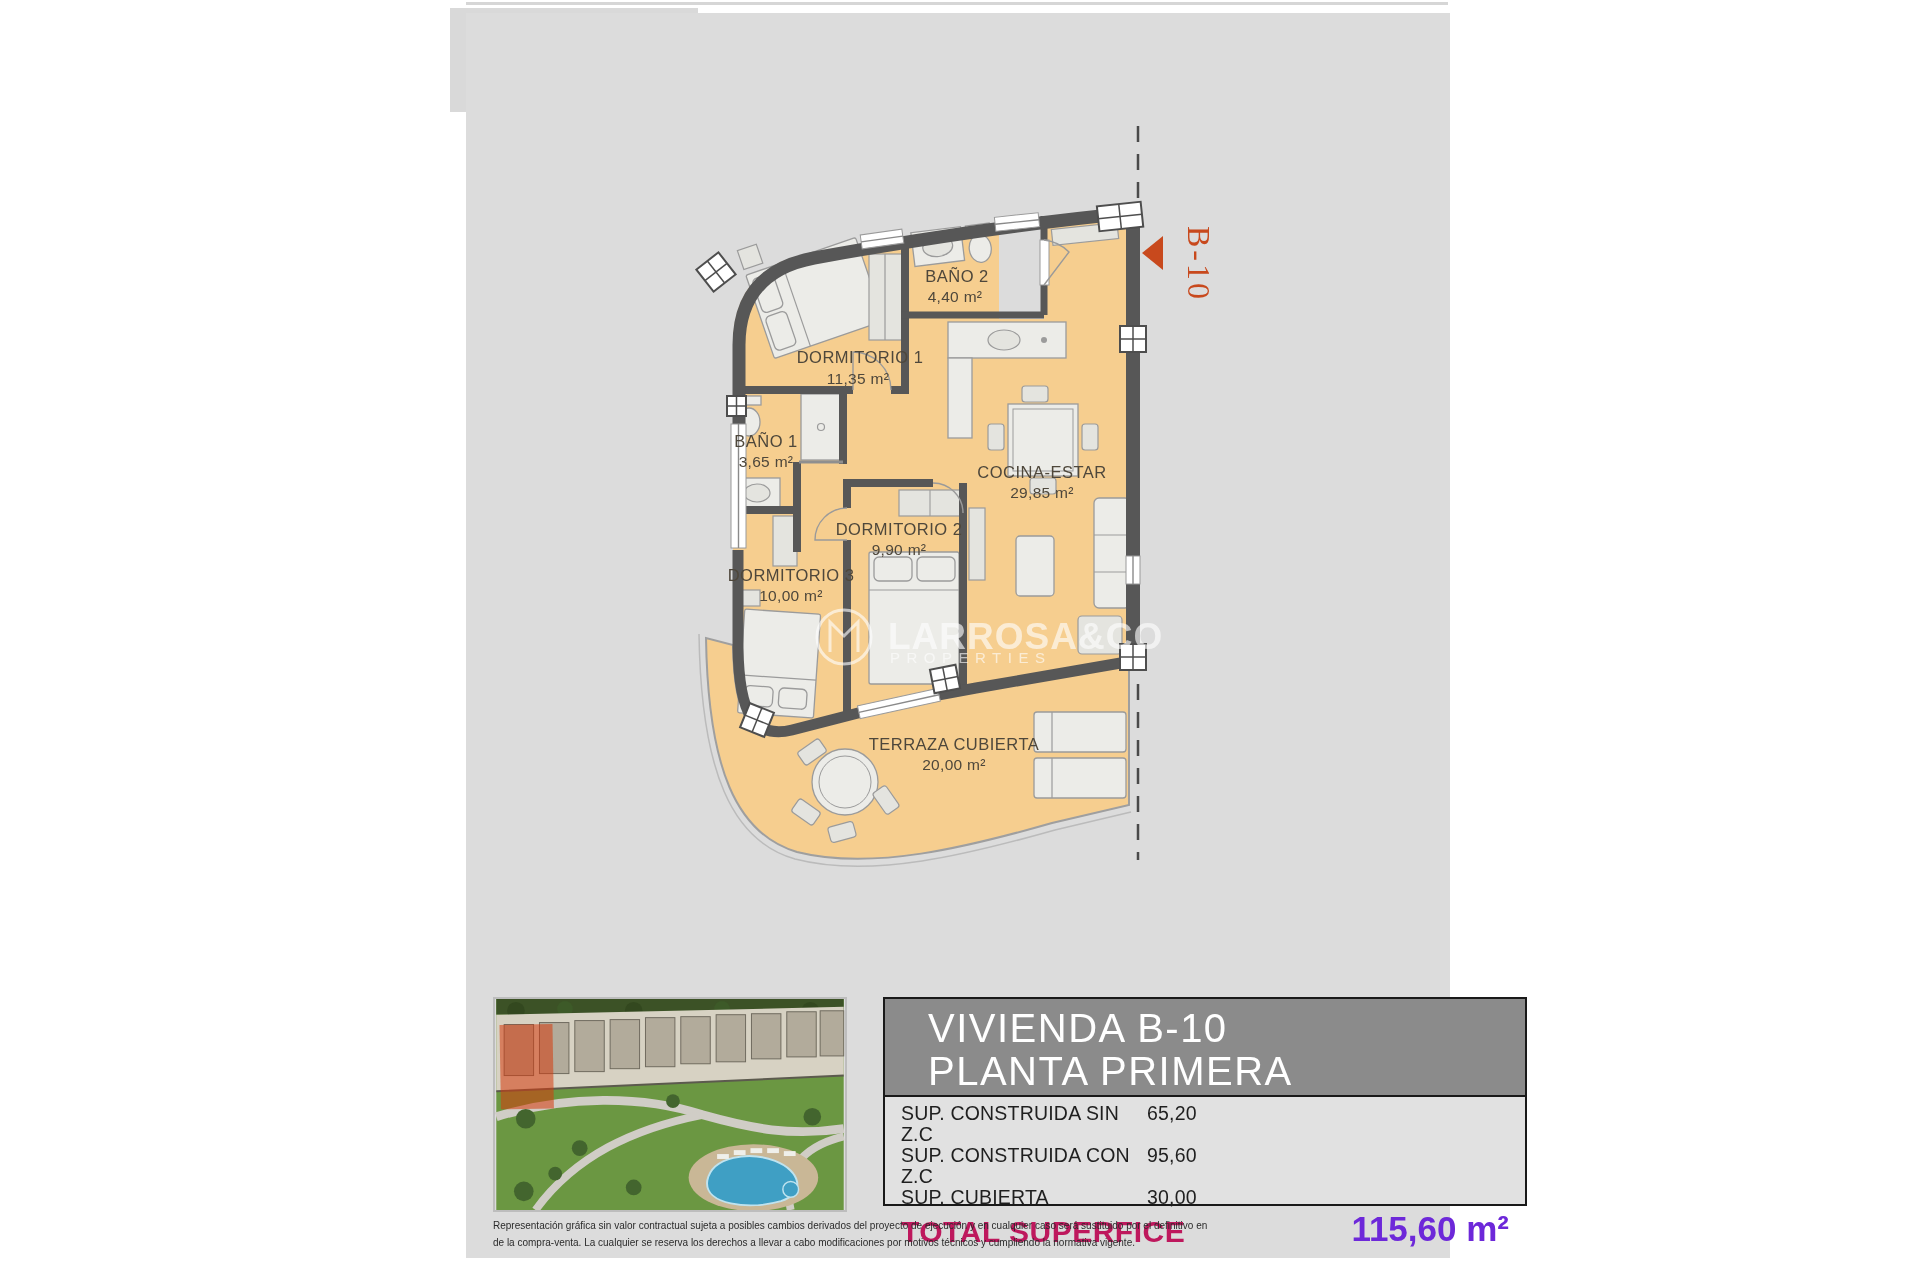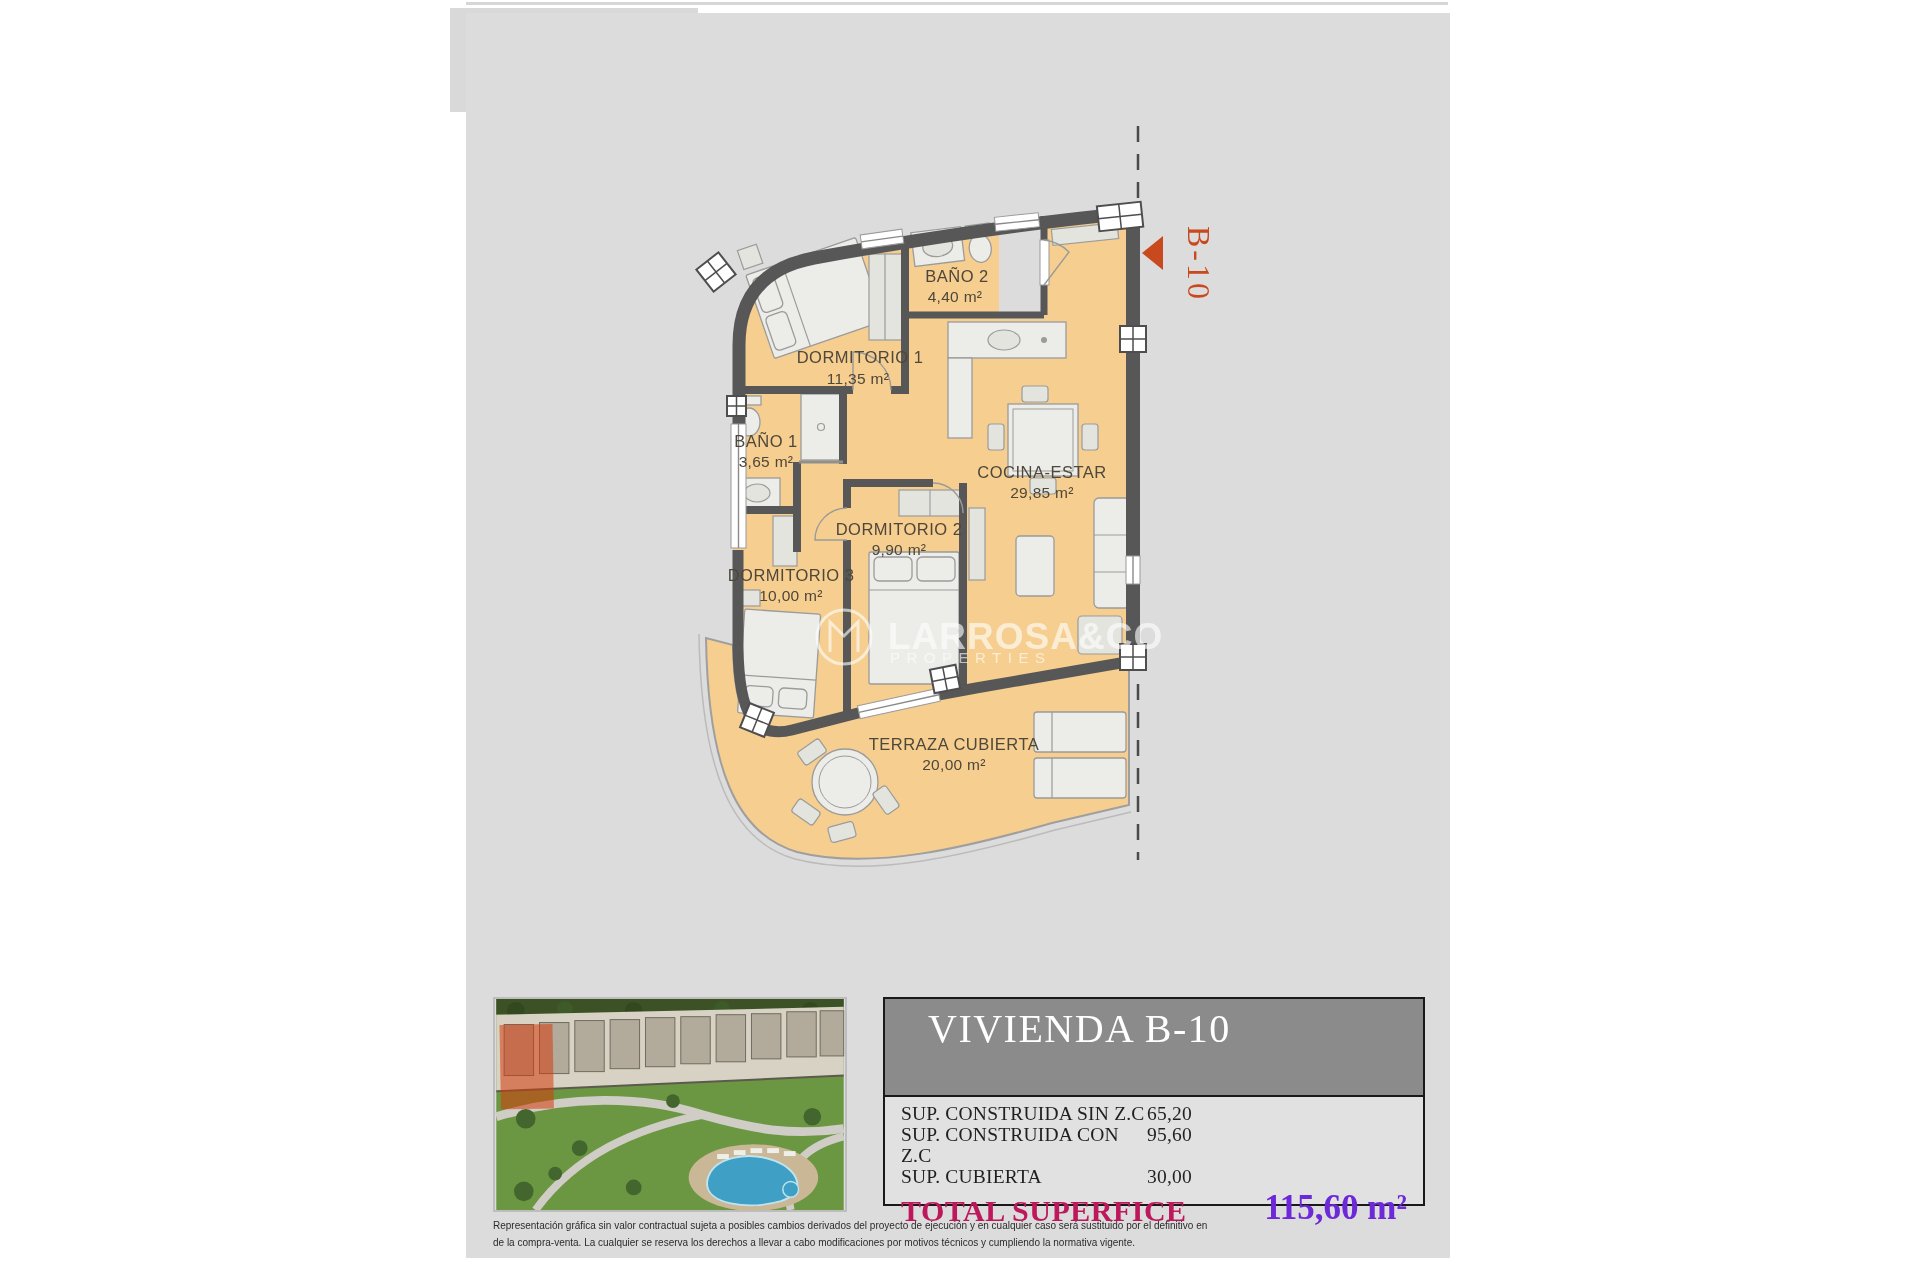--- a/index.html
+++ b/index.html
@@ -20,22 +20,22 @@
   .winline{stroke:#8a8a8a;stroke-width:1.4;}
   .cb{fill:#ffffff;stroke:#4e4e4e;stroke-width:2;}
   .cbl{stroke:#4e4e4e;stroke-width:1.5;}
   .doorarc{fill:none;stroke:#9a9a9a;stroke-width:1.4;}
   .unit-text{font-family:"Liberation Serif",serif;font-size:32px;fill:#c8491d;letter-spacing:3px;}
   .wm-brand{font-family:"Liberation Sans",sans-serif;font-size:37px;font-weight:600;
             fill:#ffffff;letter-spacing:1px;}
   .wm-tag{font-family:"Liberation Sans",sans-serif;font-size:15px;fill:#ffffff;letter-spacing:6.5px;}
   .photo{position:absolute;left:493px;top:997px;width:354px;height:215px;border:2px solid #bdbdbd;
          box-sizing:border-box;overflow:hidden;}
-  .panel{position:absolute;left:883px;top:997px;width:542px;height:209px;border:2px solid #191919;
-         box-sizing:border-box;background:#e1e1e1;font-family:Liberation Serif, serif;}
+  .panel{position:absolute;left:883px;top:997px;width:644px;height:209px;border:2px solid #191919;
+         box-sizing:border-box;background:#e1e1e1;}
   .panel-title{height:98px;background:#8b8b8b;border-bottom:2px solid #191919;color:#ffffff;
                padding:8px 0 0 43px;font-size:40px;line-height:43px;letter-spacing:1.5px;
                box-sizing:border-box;}
   .panel-body{padding:6px 14px 0 16px;}
   .m-row{display:flex;font-size:19.5px;line-height:21px;color:#1f1f1f;letter-spacing:.2px;}
   .m-label{width:246px;}
   .total-row{display:flex;justify-content:space-between;align-items:flex-end;margin-top:1px;}
   .total-label{font-weight:bold;font-size:30px;color:#be185d;letter-spacing:.5px;}
   .total-value{font-weight:bold;font-size:35px;color:#6d28d9;padding-right:2px;}
   .disclaimer{position:absolute;left:493px;top:1218px;width:945px;font-size:10px;
@@ -305,20 +305,21 @@
       </g>
       <g transform="rotate(-1 30 70)">
         <rect x="4" y="26" width="54" height="86" fill="#d63a0c" opacity="0.55"></rect>
       </g>
     </svg>
   </div>
 
   <div class="panel">
     <div class="panel-title">
       <div>VIVIENDA B-10</div>
+      <div>PLANTA PRIMERA</div>
     </div>
     <div class="panel-body">
       <div class="m-row">
         <span class="m-label">SUP. CONSTRUIDA SIN Z.C</span>
         <span class="m-value">65,20</span>
       </div>
       <div class="m-row">
         <span class="m-label">SUP. CONSTRUIDA CON Z.C</span>
         <span class="m-value">95,60</span>
       </div>

